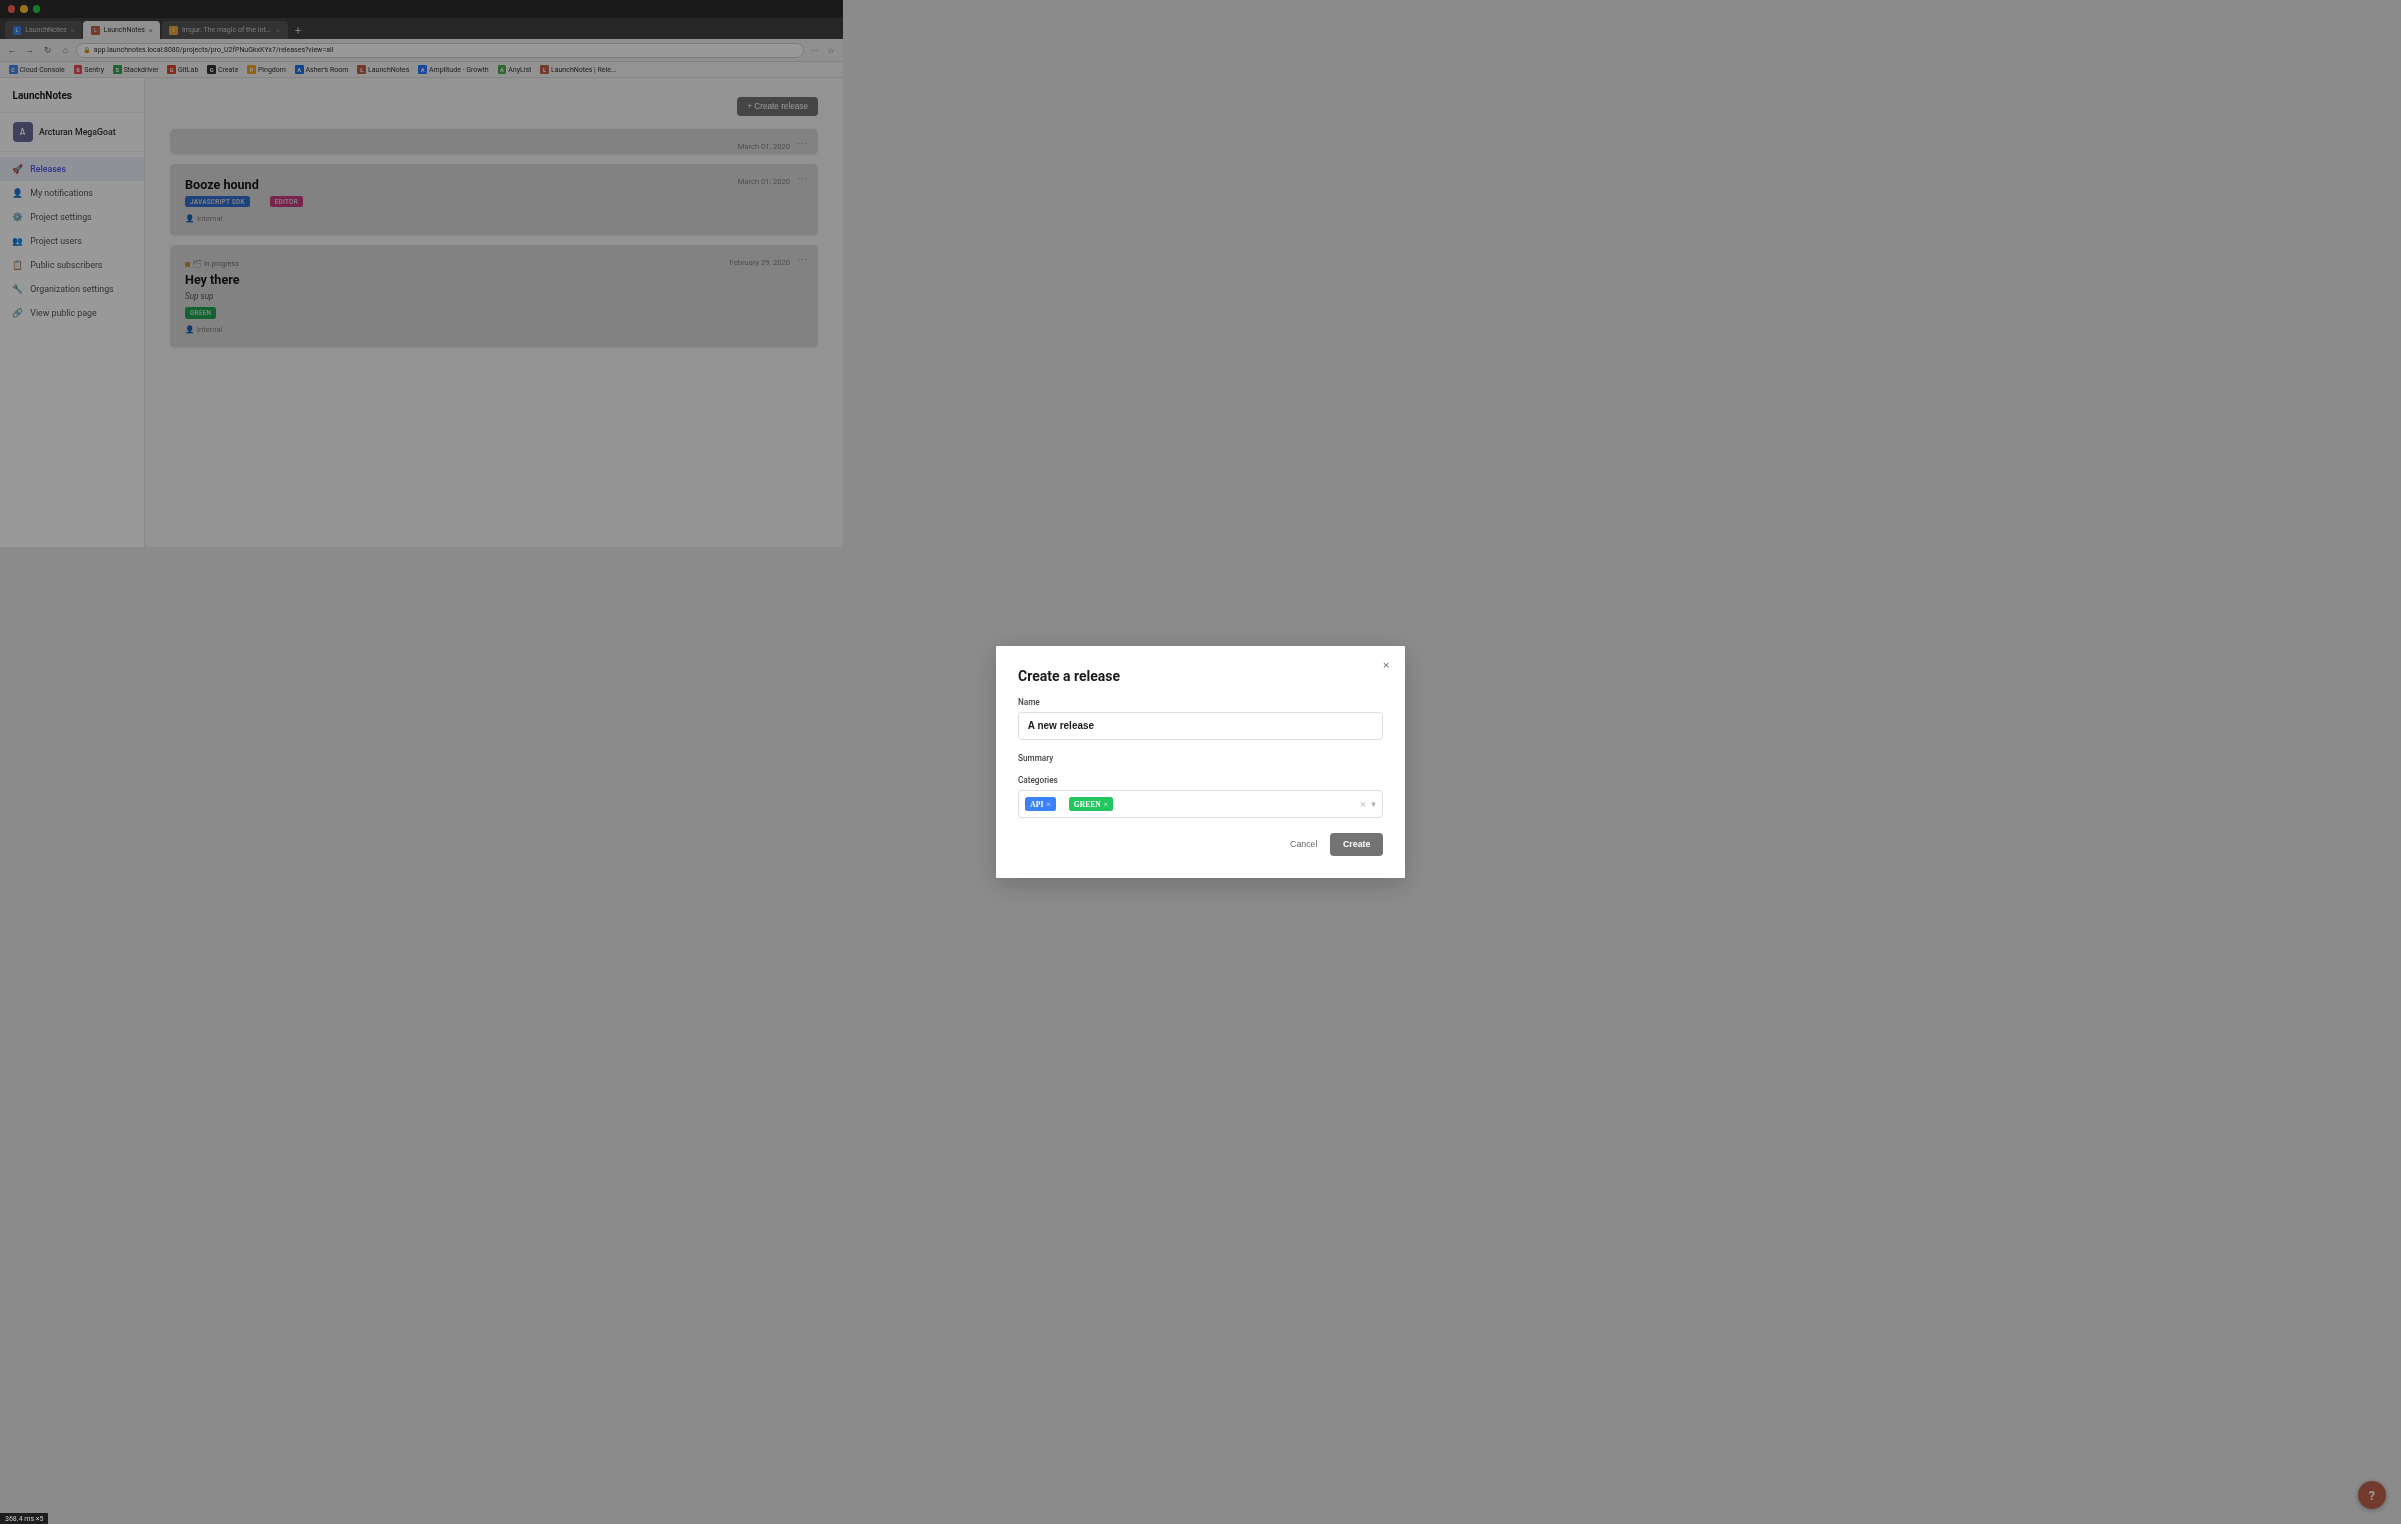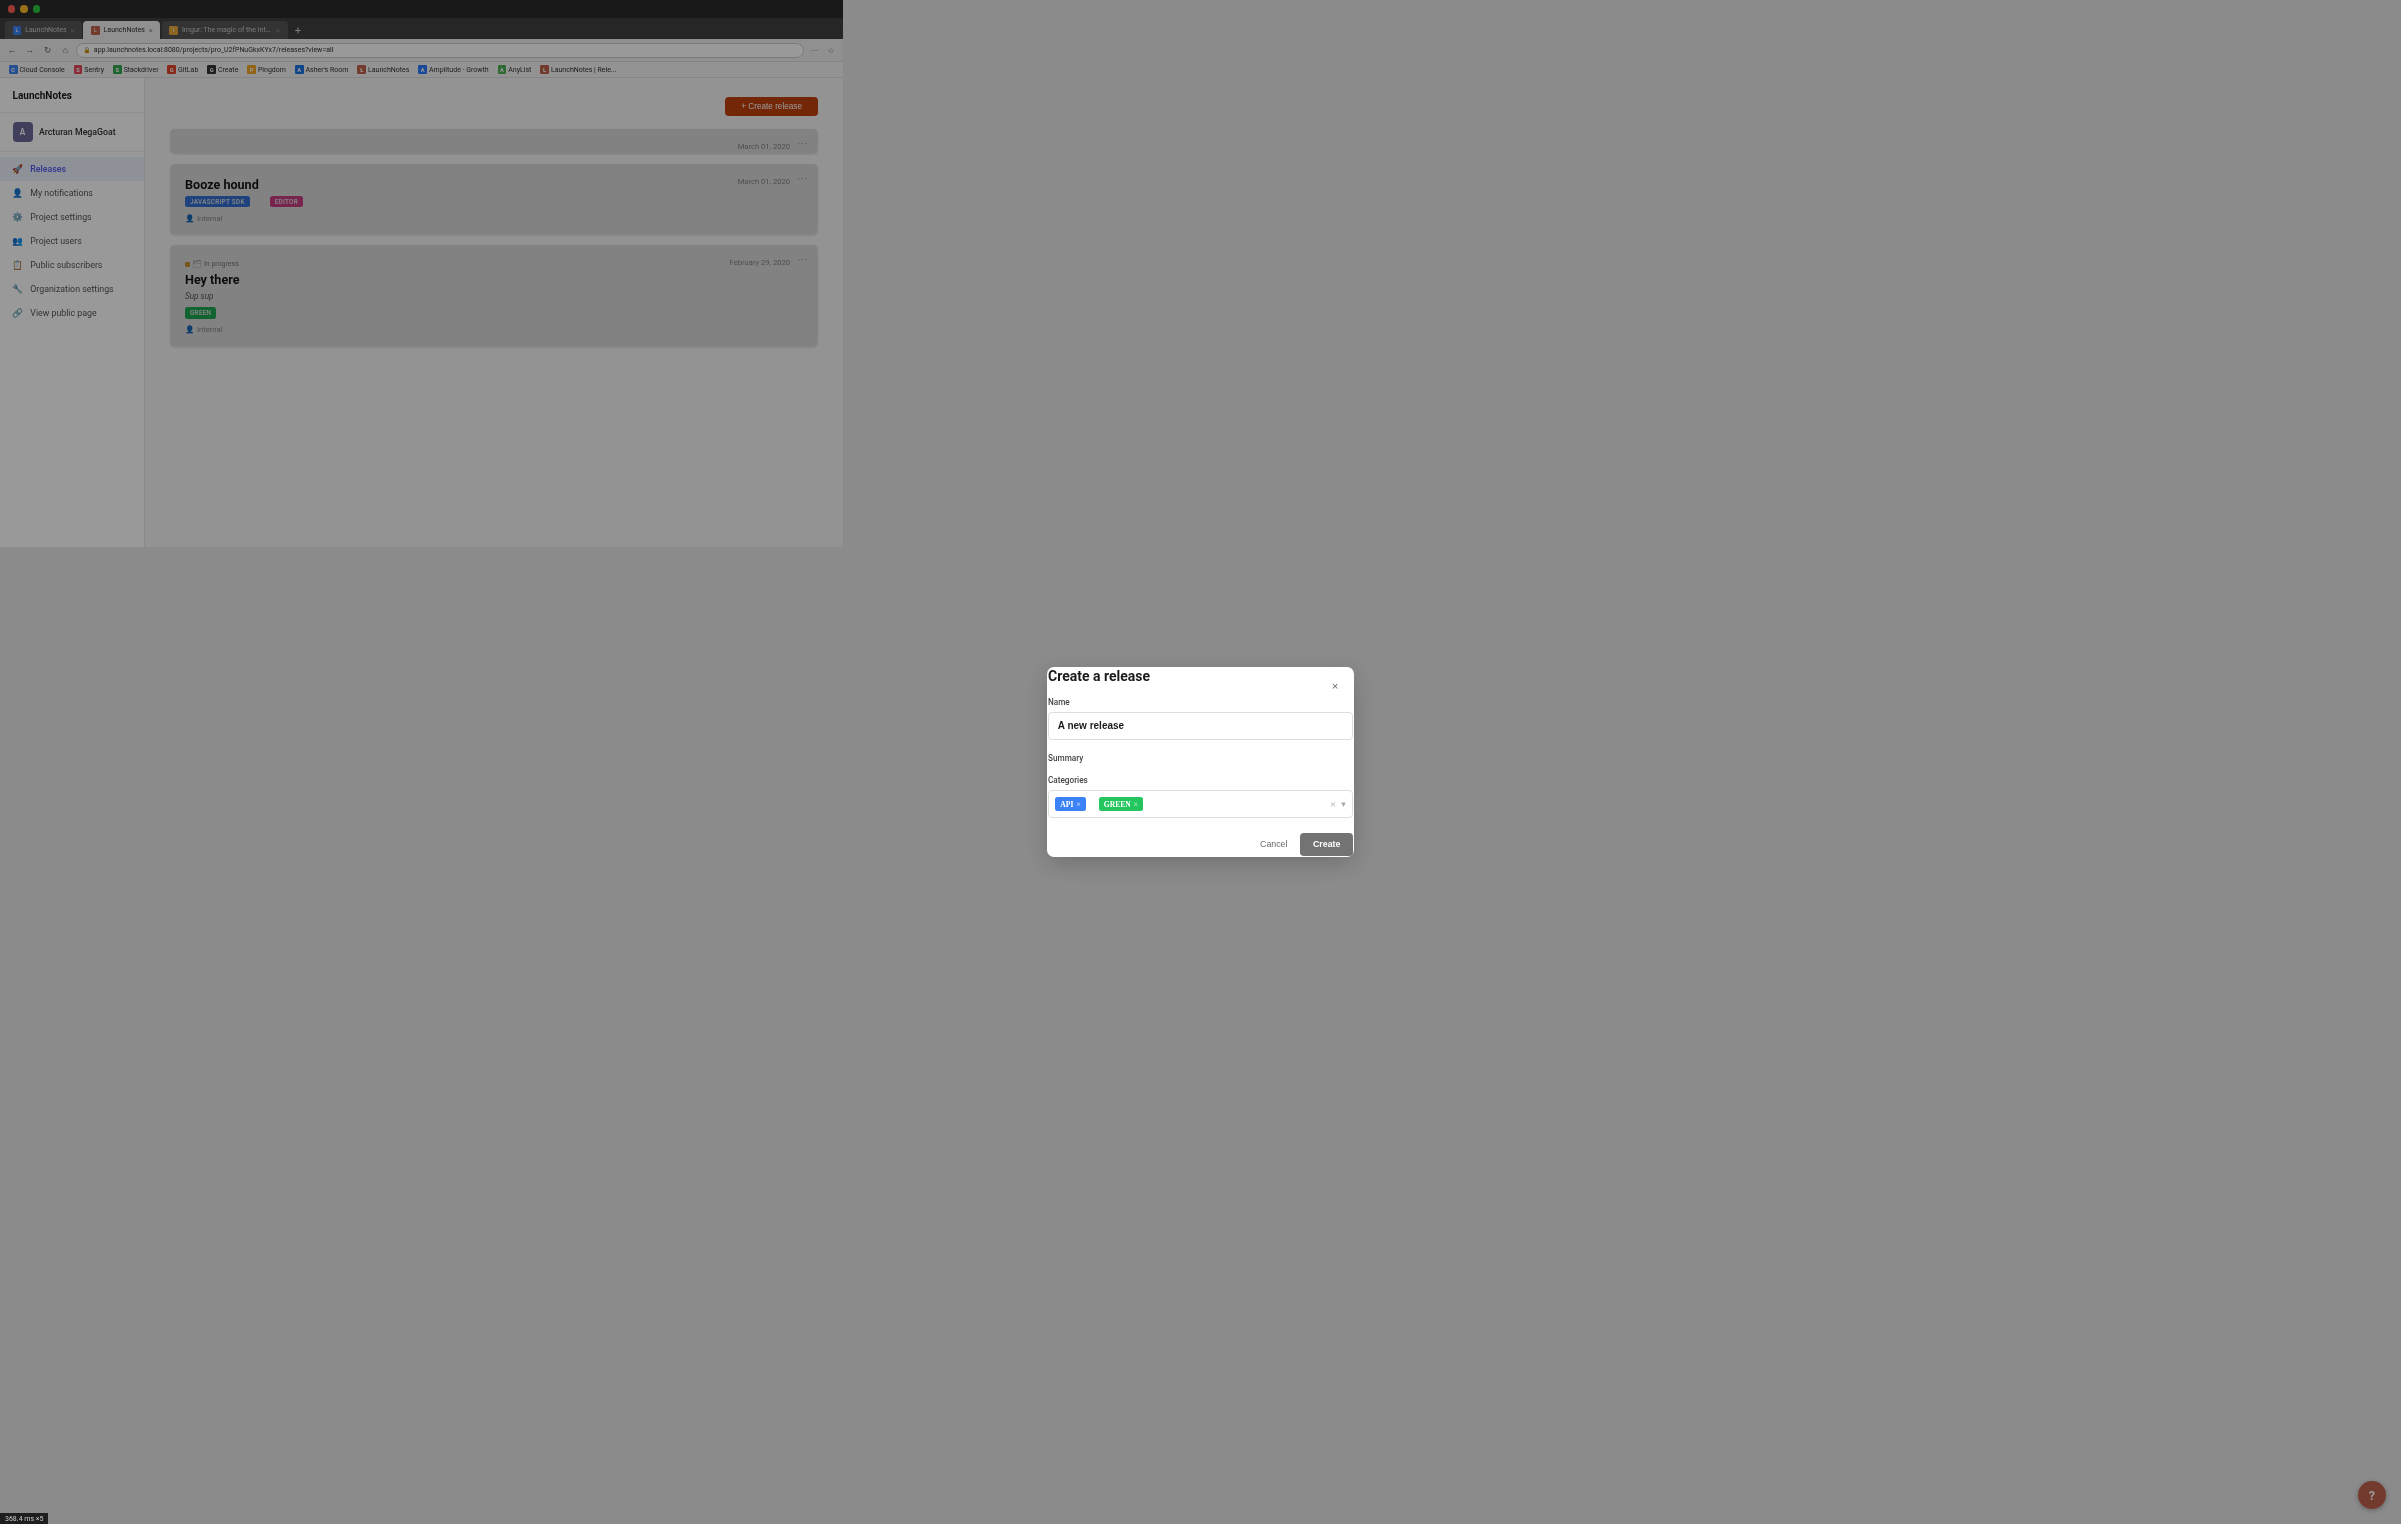--- a/index.html
+++ b/index.html
@@ -197,24 +197,24 @@
       overflow-y: auto;
       padding: 19px 25px;
       position: relative;
     }
     .main-header {
       display: flex;
       justify-content: flex-end;
       margin-bottom: 12.6px;
     }
     .create-release-btn {
-      background: #c2410c;
+      background: #737373;
       color: white;
       border: none;
-      padding: 5px 16px;
+      padding: 5px 10px;
       border-radius: 3.8px;
       font-size: 8.2px;
       cursor: pointer;
       display: flex;
       align-items: center;
       gap: 3.8px;
     }
 
     
     .release-card {
@@ -299,23 +299,23 @@
       background: rgba(0,0,0,0.4);
       z-index: 100;
       display: flex;
       align-items: center;
       justify-content: center;
     }
 
     
     .modal {
       background: white;
-      border-radius: 7px;
-      padding: 1px;
-      width: 307px;
+      border-radius: 1px;
+      padding: 22px;
+      width: 409px;
       position: relative;
       box-shadow: 0 6.3px 25px rgba(0,0,0,0.2);
       z-index: 101;
     }
     .modal-title {
       font-size: 14px;
       font-weight: 700;
       color: #1a1a1a;
       margin-bottom: 12.6px;
     }

